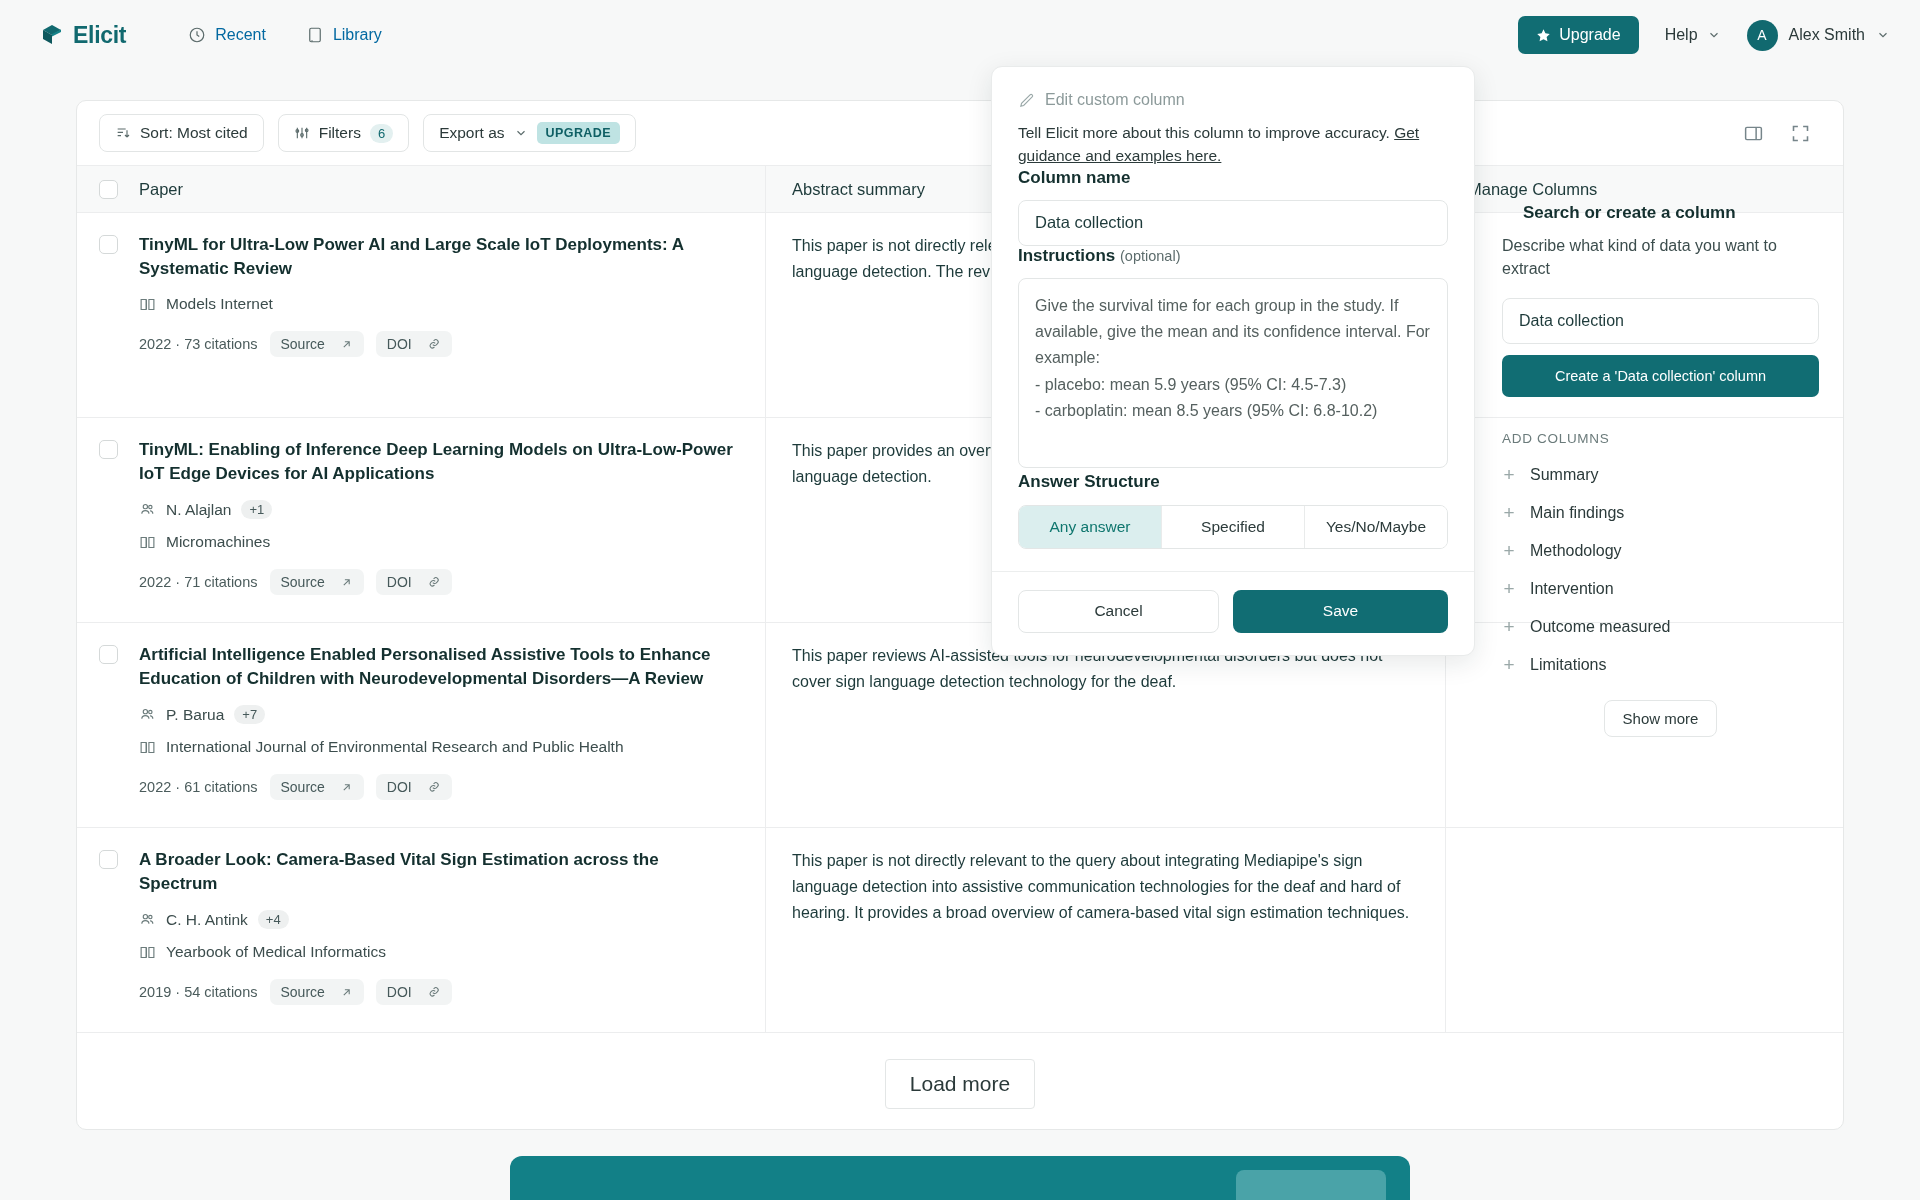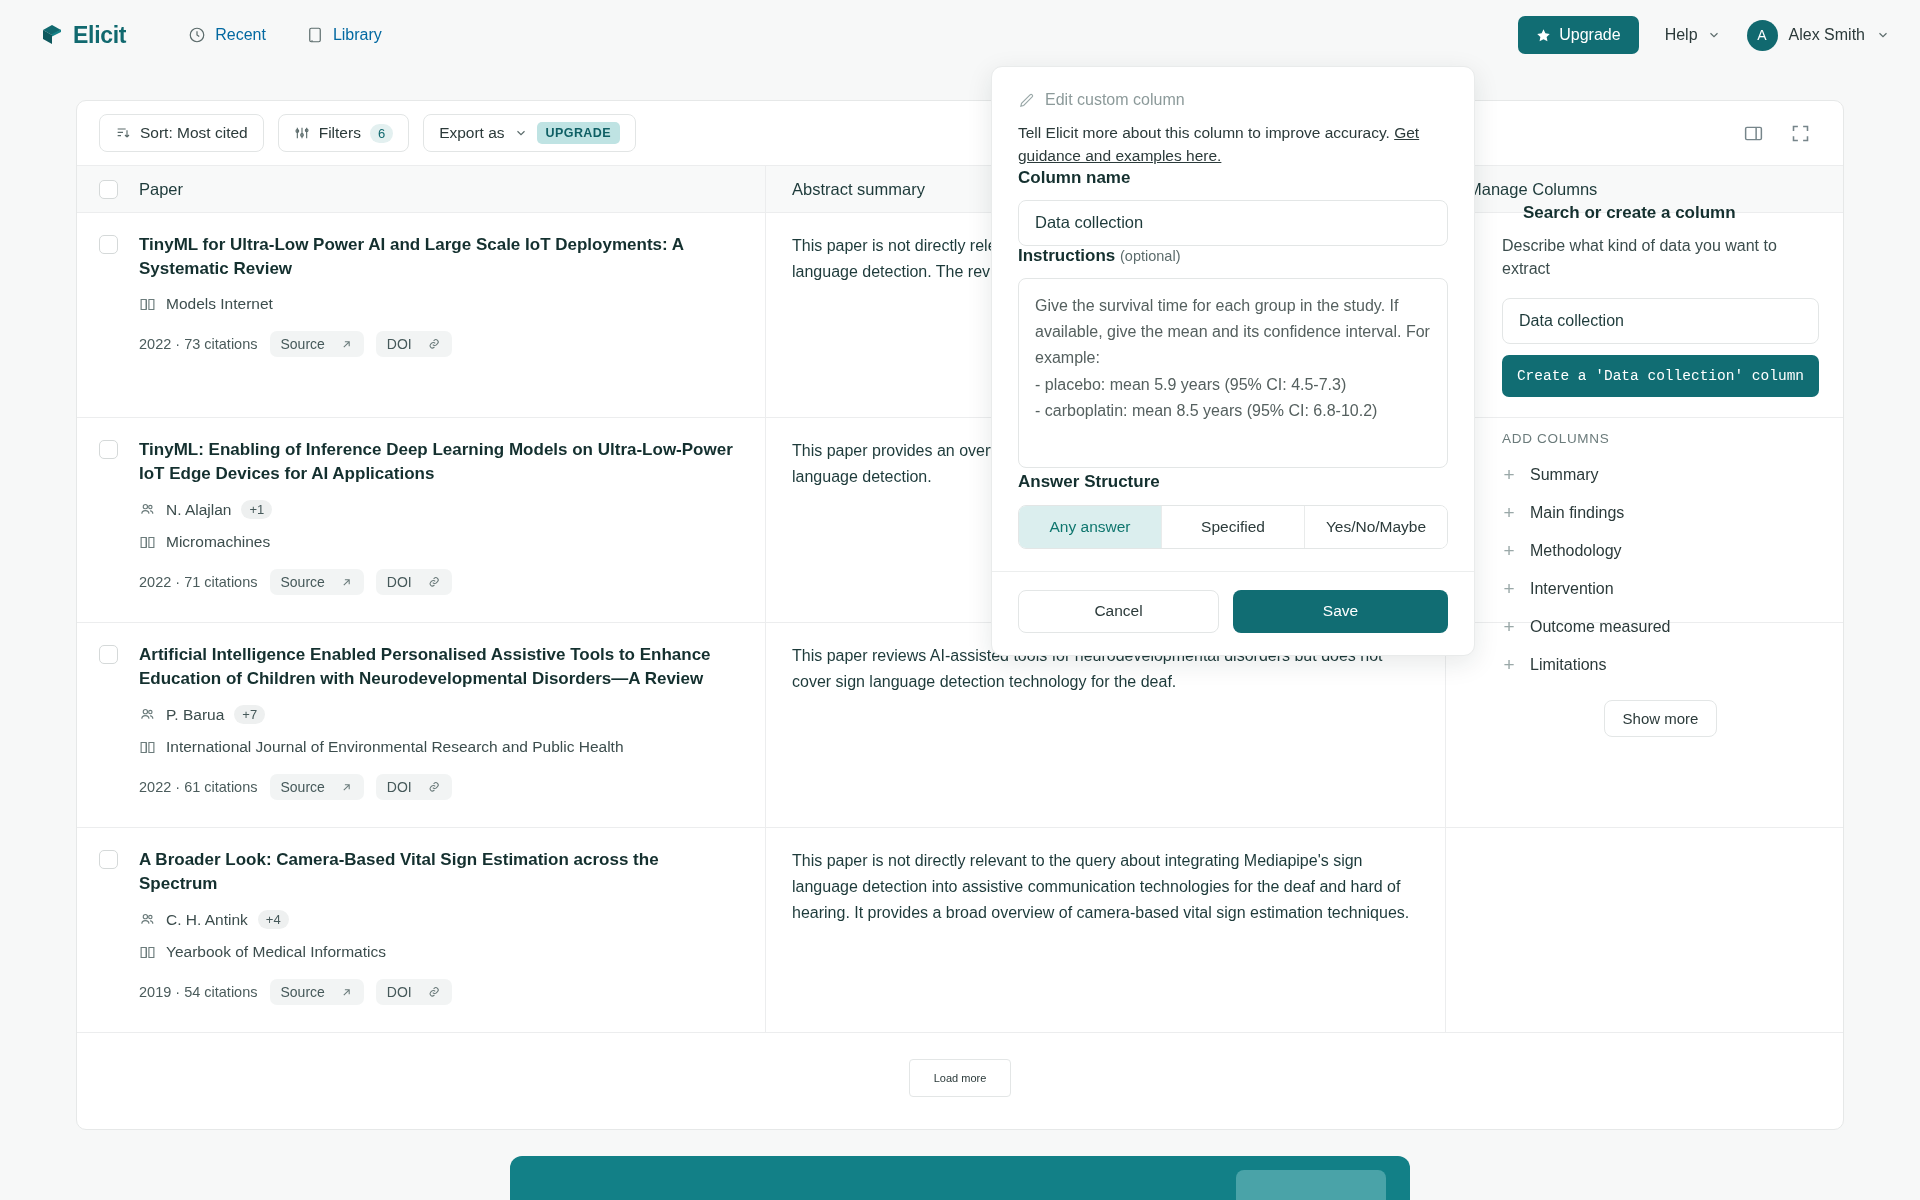--- a/index.html
+++ b/index.html
@@ -95,36 +95,36 @@
   .pfooter { display: flex; align-items: center; gap: 12px; margin-top: 18px; font-size: 14.5px; color: #4b5c5c; }
   .chip {
     background: #f2f4f4; border-radius: 7px; padding: 5px 11px;
     display: flex; align-items: center; gap: 15px; font-size: 14px; color: #46595a; cursor: pointer;
   }
   .abstext { font-size: 16px; line-height: 1.63; color: #1d3a3a; }
 
   .loadmore-wrap { display: flex; justify-content: center; padding: 26px 0; }
   .loadmore {
     border: 1px solid #e3e6e6; border-radius: 4px; background: #fff;
-    padding: 12px 24px; font-size: 11px; color: #2b3a3a; font-family: inherit; cursor: pointer;
+    padding: 12px 24px; font-size: 21px; color: #2b3a3a; font-family: inherit; cursor: pointer;
   }
 
   
   .mpanel { position: absolute; left: 1478px; top: 177px; width: 365px; padding: 26px 24px 0 24px; }
   .mp-title { font-size: 17px; font-weight: 700; color: #14302f; margin-left: 21px; }
   .mp-sub { font-size: 16px; line-height: 1.45; color: #3c4d4d; margin-top: 11px; }
   .mp-input {
     margin-top: 18px; width: 100%; height: 46px;
     border: 1px solid #e3e6e6; border-radius: 8px; background: #fff;
     padding: 0 16px; font-size: 16px; color: #1d3a3a; font-family: inherit;
   }
   .mp-create {
     margin-top: 11px; width: 100%; height: 42px;
     background: #116d73; color: #fff; border: none; border-radius: 7px;
-    font-size: 14.5px; font-family: Liberation Mono, monospace; cursor: pointer;
+    font-size: 14.5px; font-family: Liberation Sans, sans-serif; cursor: pointer;
   }
   .mp-section { margin-top: 34px; font-size: 13.5px; letter-spacing: 0.7px; color: #6b7b7b; }
   .mp-item {
     display: flex; align-items: center; gap: 14px;
     margin-top: 19px; font-size: 16px; color: #2b3a3a; cursor: pointer;
   }
   .plus { color: #9aa8a8; font-size: 19px; line-height: 1; width: 14px; text-align: center; }
   .showmore-wrap { display: flex; justify-content: center; margin-top: 26px; }
   .showmore {
     border: 1px solid #e3e6e6; border-radius: 8px; background: #fff;

